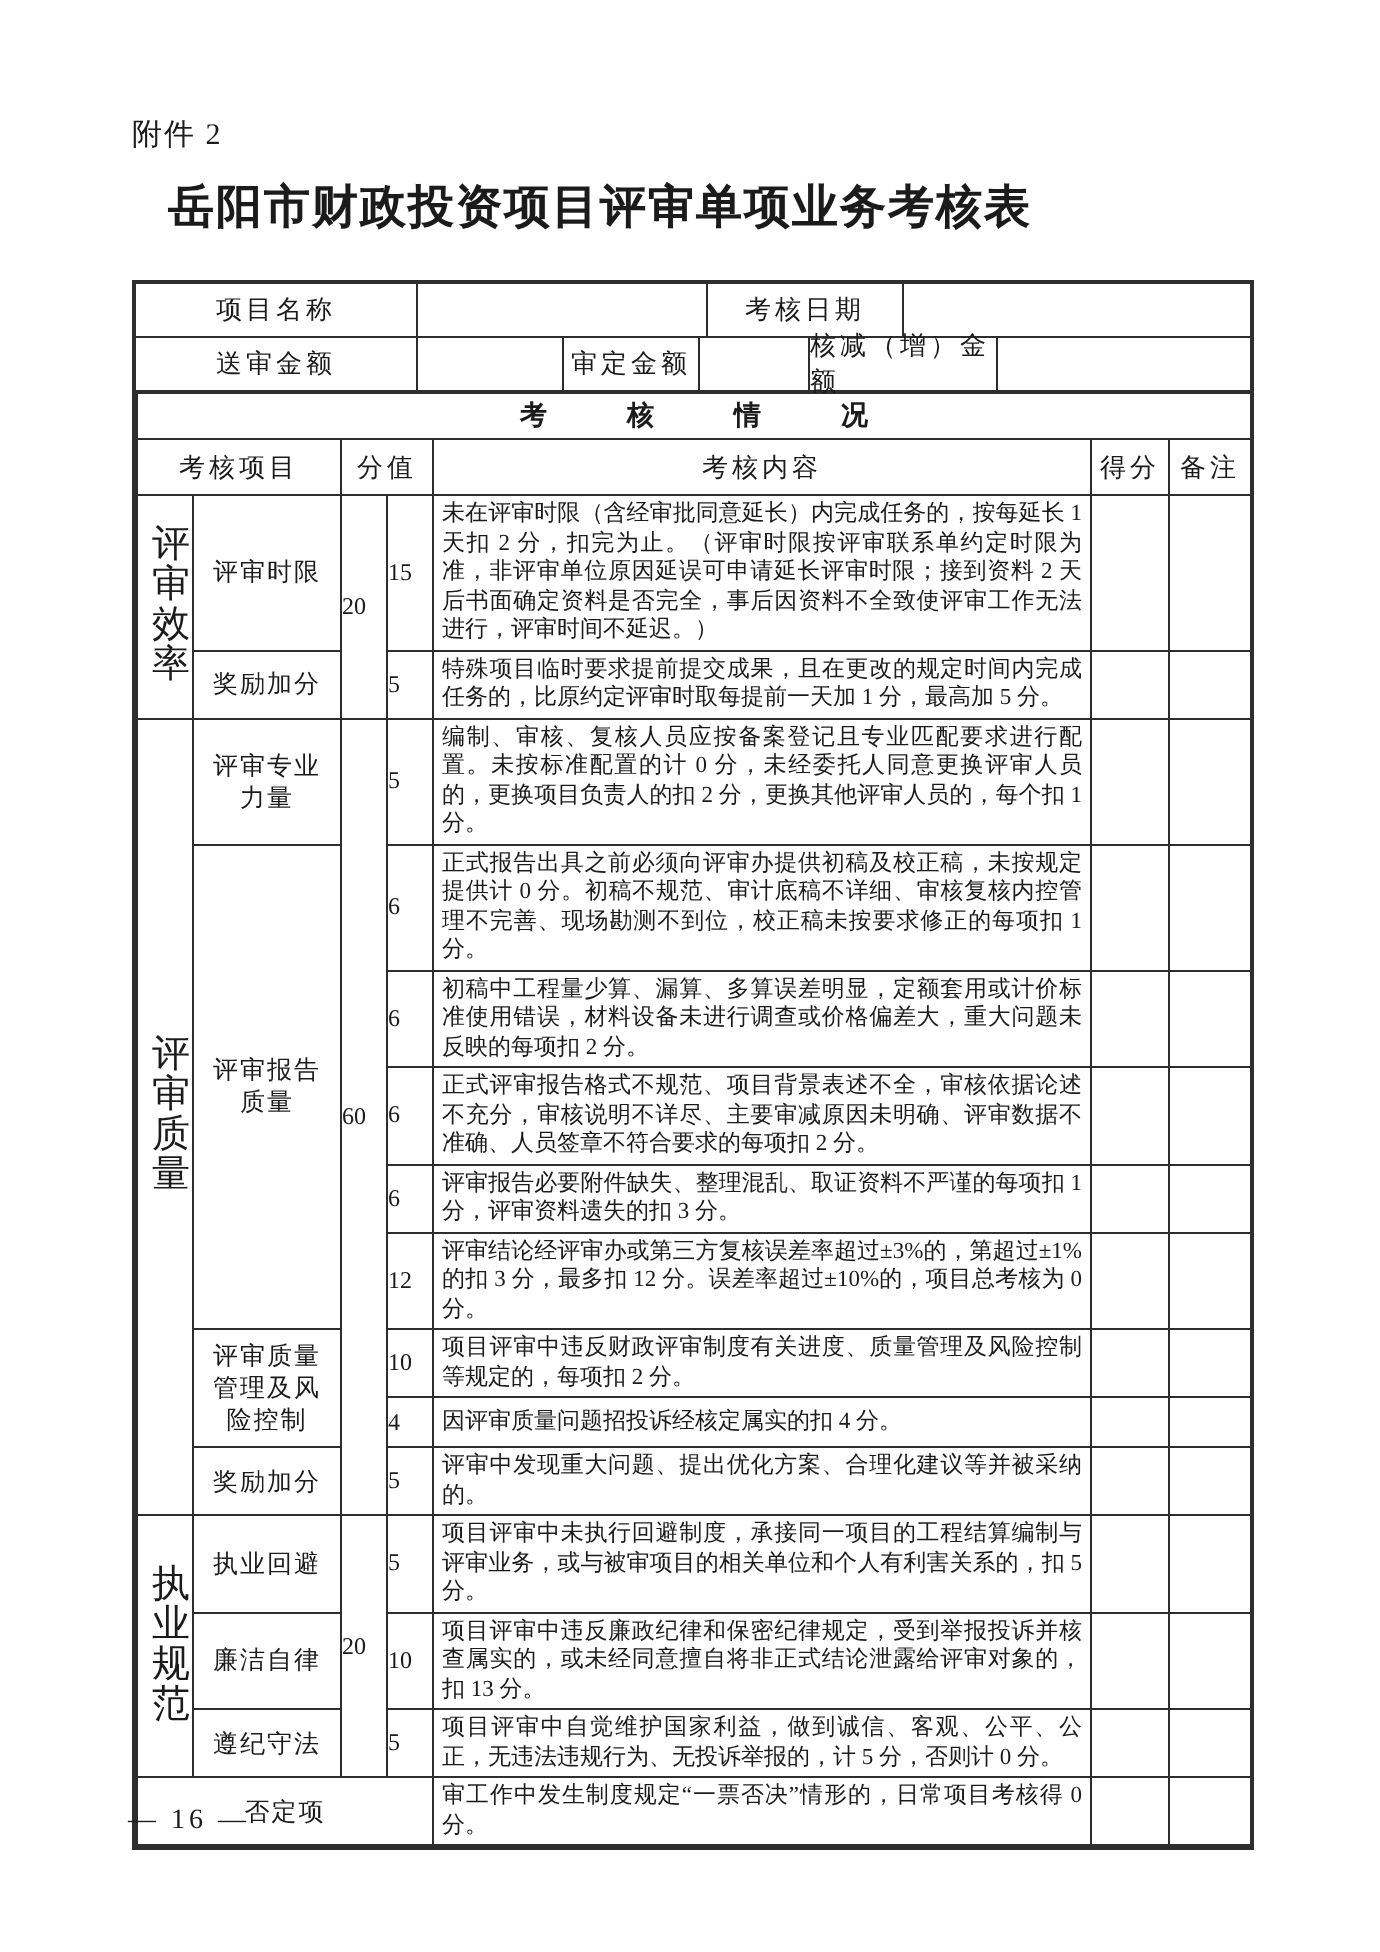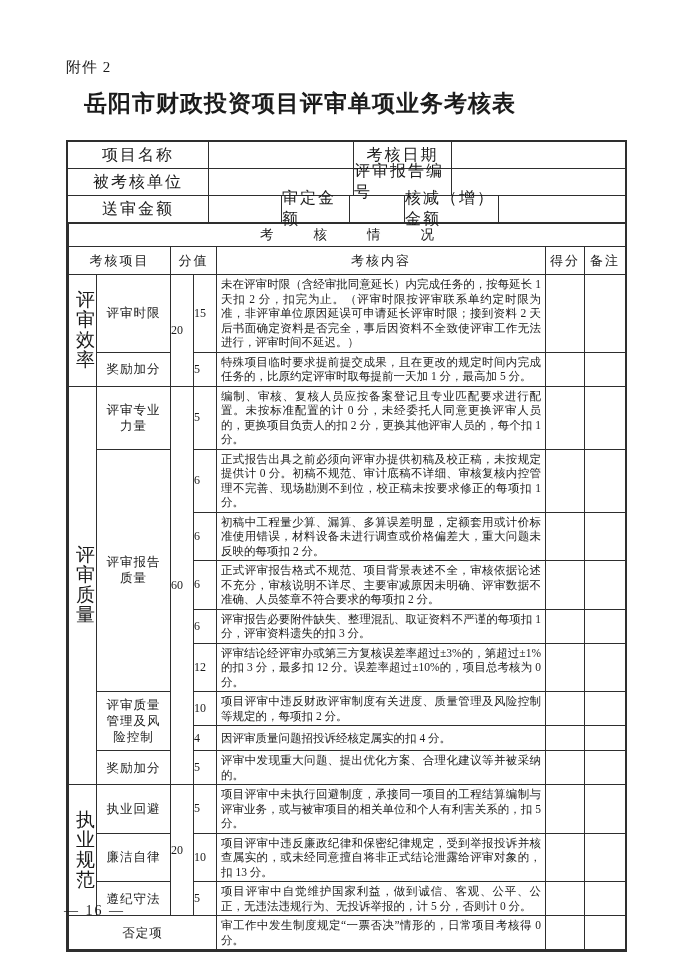--- a/index.html
+++ b/index.html
@@ -13,30 +13,30 @@
 
   .attachment { position:absolute; left:66px; top:58px; font-size:15px; letter-spacing:1px; }
   .doc-title { position:absolute; left:0; top:88px; width:600px; text-align:center;
     font-size:23px; font-weight:bold; letter-spacing:1px; }
 
   .form { position:absolute; left:66px; top:140px; width:561px; border:2px solid #2e2e2e; background:#fff; }
 
   
   .irow { display:flex; border-bottom:1px solid #2e2e2e; height:27px; }
   .icell { border-right:1px solid #2e2e2e; display:flex; align-items:center; justify-content:center;
-    font-size:16px; letter-spacing:2px; height:100%; }
+    font-size:13px; letter-spacing:2px; height:100%; }
   .icell.last { border-right:none; }
   .w141{width:141px}.w145{width:145px}.w98{width:98px}.w175{width:175px;flex:1}
   .w73{width:73px}.w68{width:68px}.w55{width:55px}.w94{width:94px}.w128{width:128px;flex:1}
 
   
   table.main { border-collapse:collapse; width:100%; table-layout:fixed; }
   table.main td { border:1px solid #2e2e2e; vertical-align:middle; }
   td.banner { text-align:center; font-size:13.5px; letter-spacing:40px; text-indent:40px;
-    height:23px; font-weight:normal; }
+    height:23px; font-weight:bold; }
   td.colh { text-align:center; font-size:13px; letter-spacing:2px; height:28px; }
   td.vlabel { text-align:center; font-size:19px; line-height:20px; word-break:break-all;
     padding:0 7px; letter-spacing:0; }
   td.item { text-align:center; font-size:12.5px; line-height:16px; padding:2px 3px;
     word-break:break-all; letter-spacing:1px; }
   td.gscore, td.score { text-align:left; font-size:12px; padding:0; }
   td.content { font-size:11.5px; line-height:14.5px; padding:2px 4px; text-align:justify;
     word-break:break-all; }
   tr.h1 { height:25px; }
   tr.h2 { height:32px; }
@@ -52,26 +52,20 @@
 
   <div class="form">
 
     <div class="irow">
       <div class="icell w141">项目名称</div>
       <div class="icell w145"></div>
       <div class="icell w98">考核日期</div>
       <div class="icell w175 last"></div>
     </div>
     <div class="irow">
-      <div class="icell w141">被考核单位</div>
-      <div class="icell w145"></div>
-      <div class="icell w98">评审报告编号</div>
-      <div class="icell w175 last"></div>
-    </div>
-    <div class="irow">
       <div class="icell w141">送审金额</div>
       <div class="icell w73"></div>
       <div class="icell w68">审定金额</div>
       <div class="icell w55"></div>
       <div class="icell w94">核减（增）金额</div>
       <div class="icell w128 last"></div>
     </div>
 
     <table class="main">
       <colgroup>

